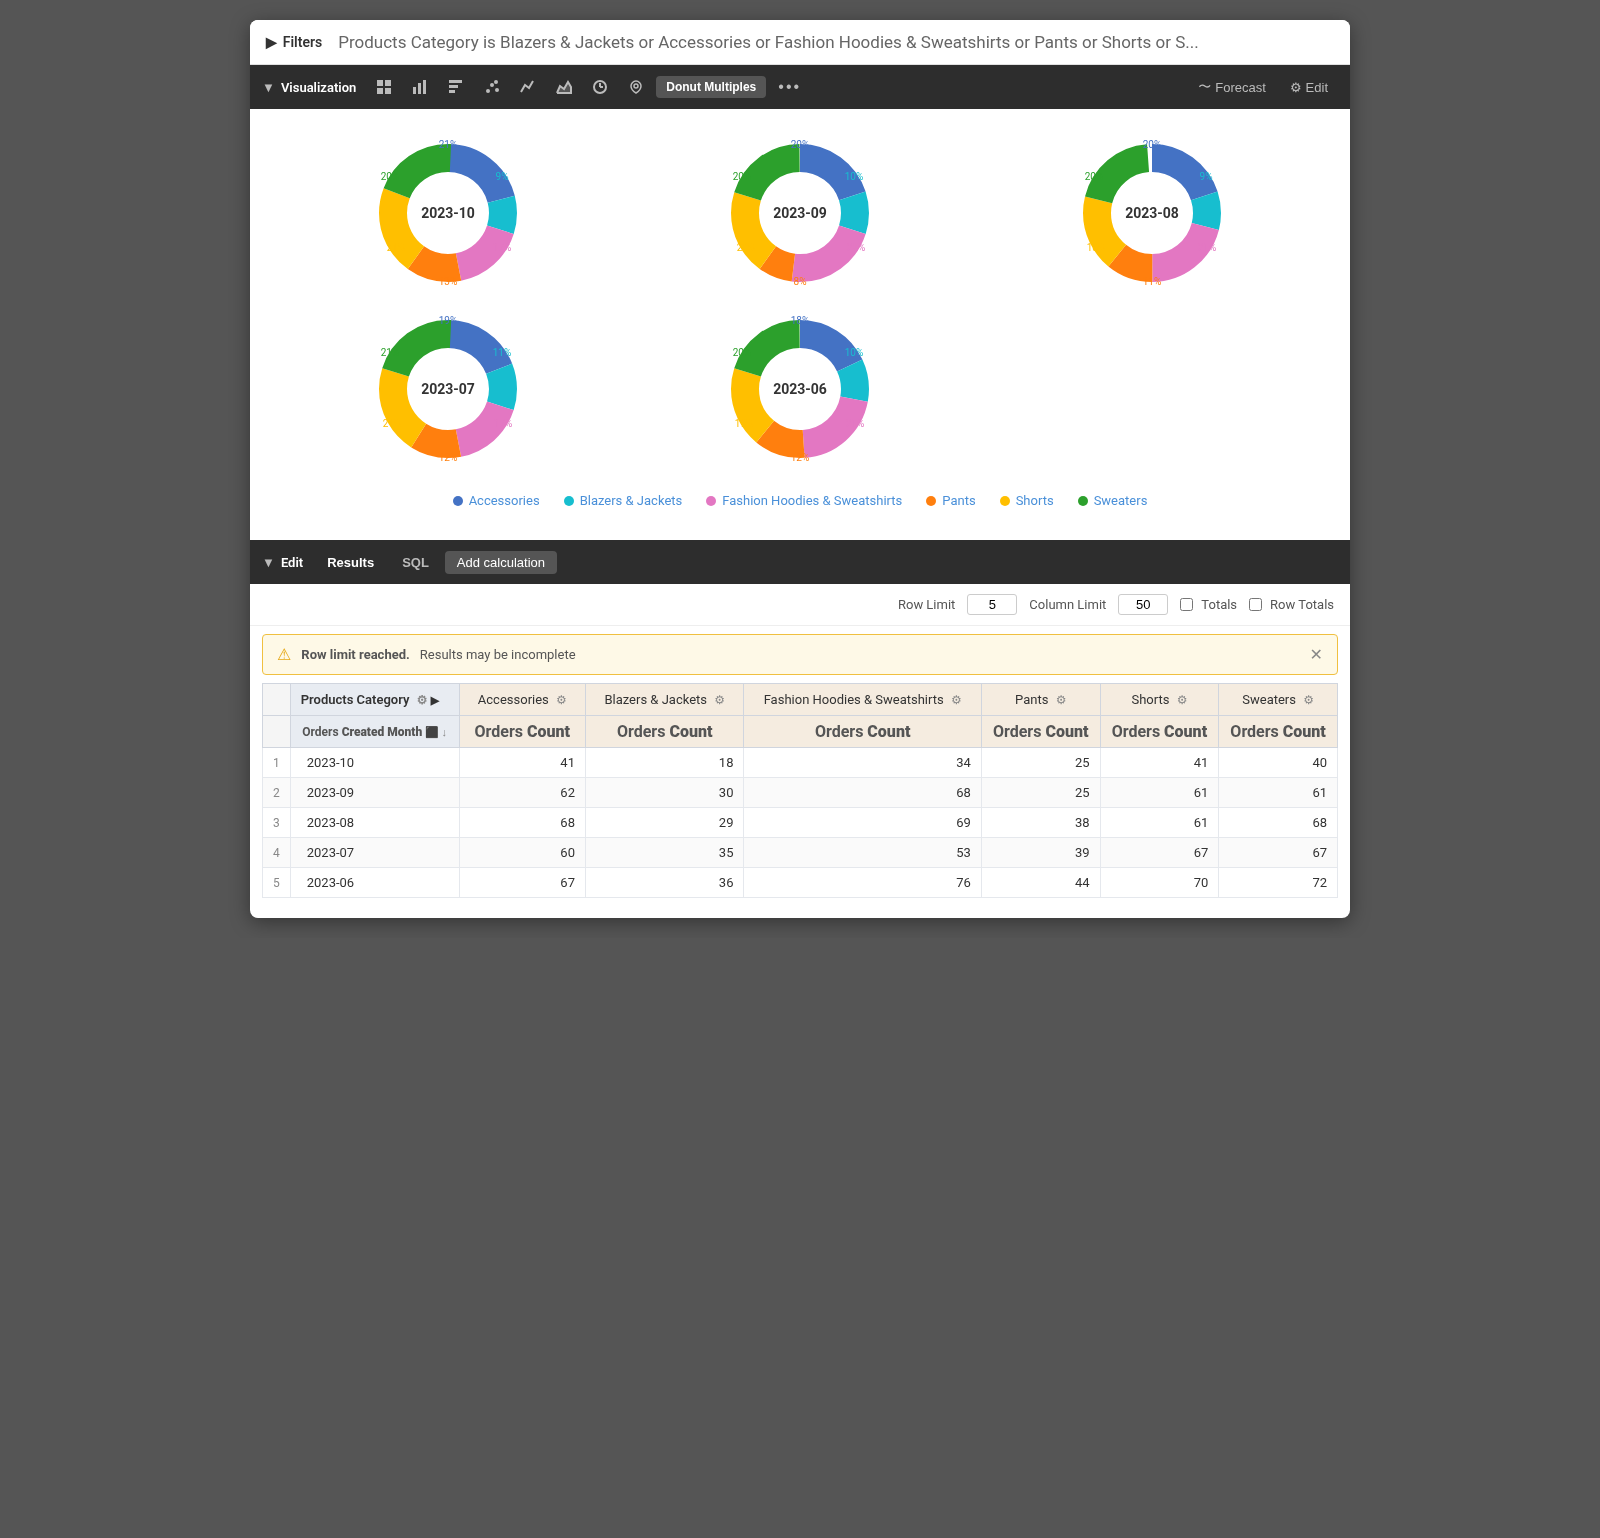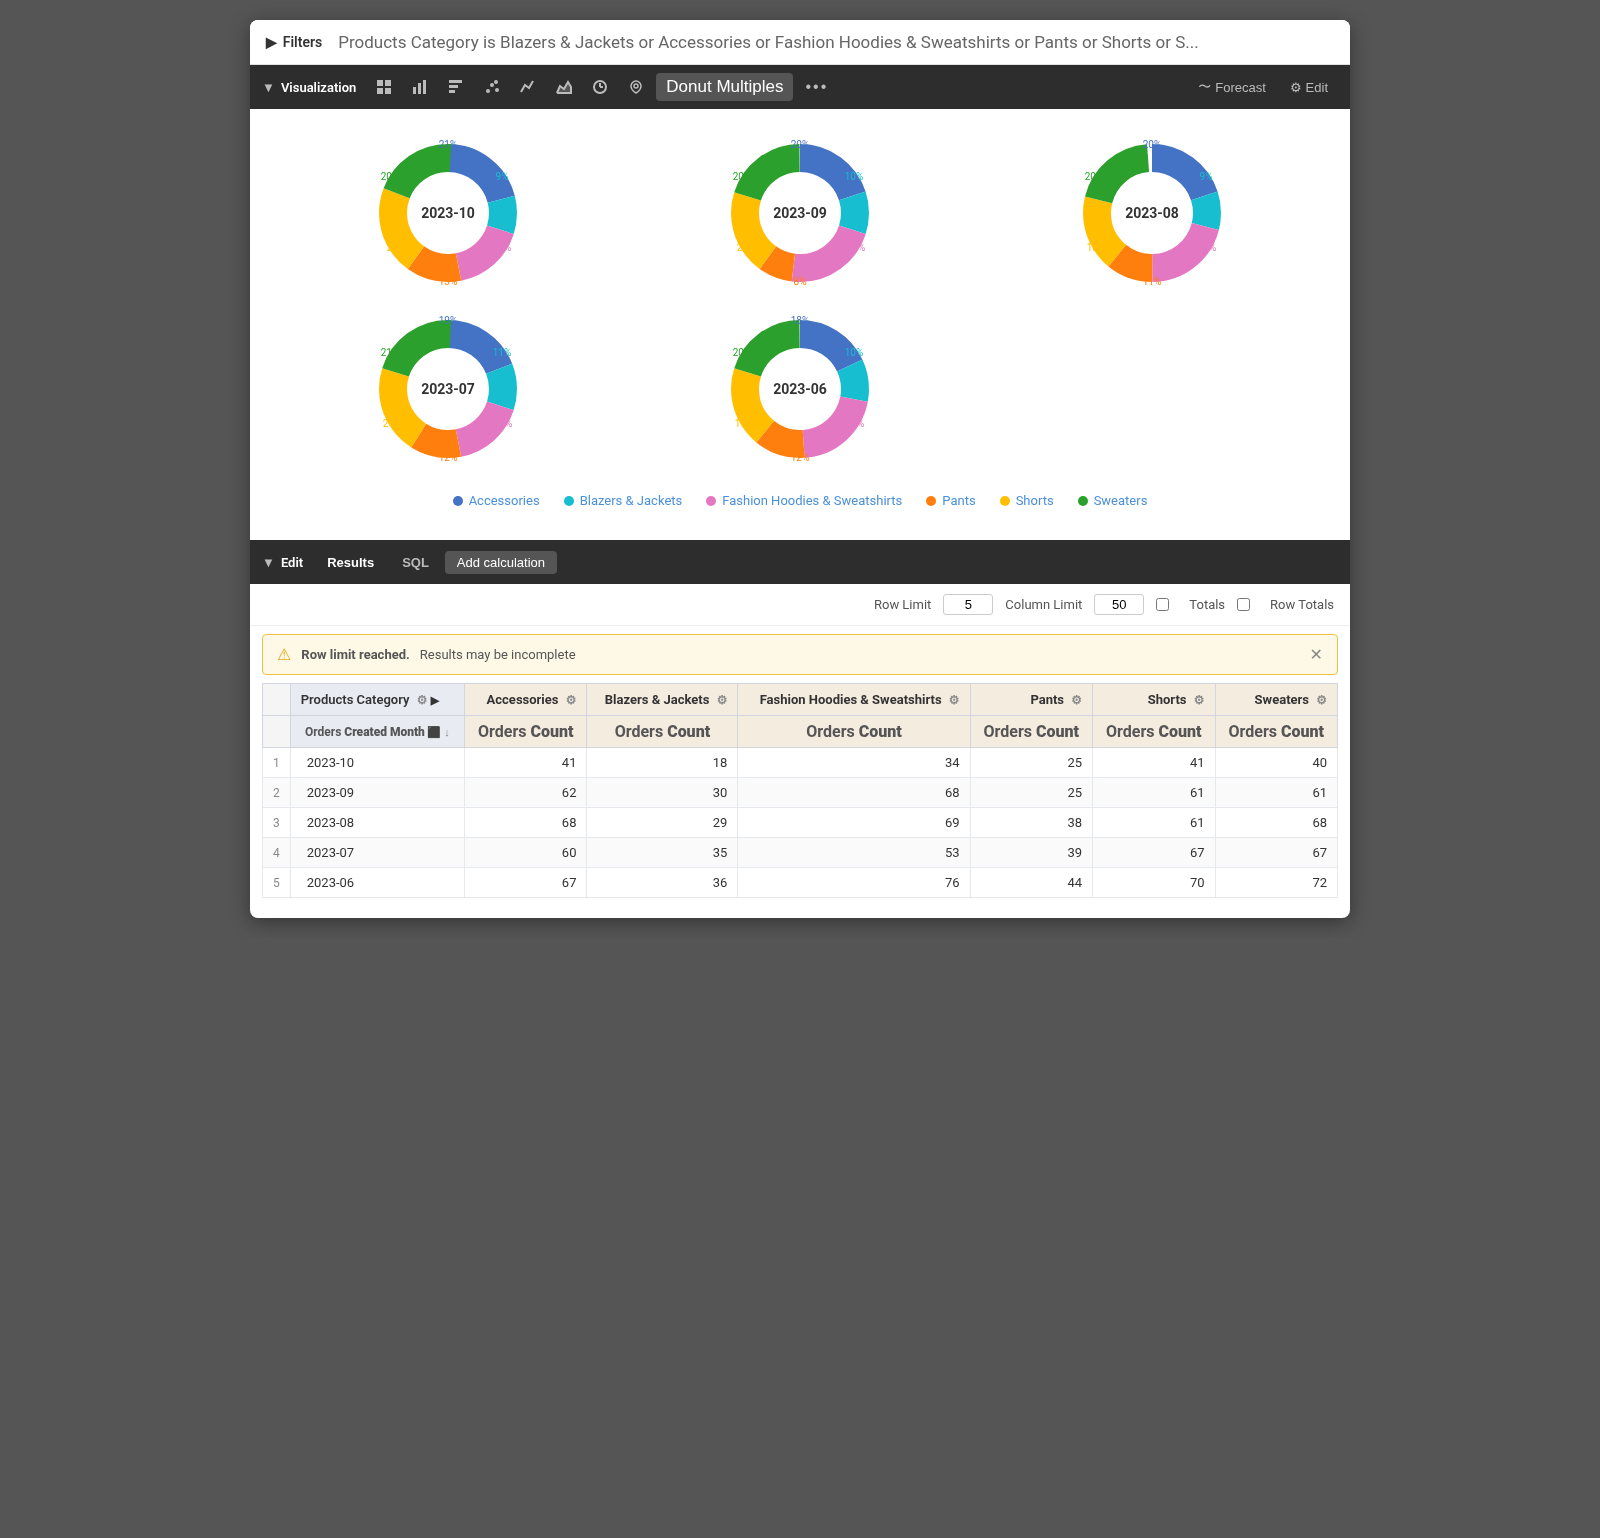--- a/index.html
+++ b/index.html
@@ -68,22 +68,22 @@
       border-radius: 4px;
       cursor: pointer;
       font-size: 15px;
       display: flex;
       align-items: center;
       justify-content: center;
     }
     .viz-btn.active {
       background: #555;
       color: #fff;
-      font-size: 17px;
-      font-weight: 400;
+      font-size: 12px;
+      font-weight: 700;
       padding: 4px 10px;
       border-radius: 4px;
     }
     .viz-spacer { flex: 1; }
     .viz-right-btns {
       display: flex;
       align-items: center;
       gap: 4px;
     }
     .viz-right-btn {
@@ -205,21 +205,21 @@
       border: 1px solid #ccc;
       border-radius: 3px;
       padding: 2px 6px;
       width: 50px;
       font-size: 13px;
       text-align: center;
     }
     .checkbox-label {
       display: flex;
       align-items: center;
-      gap: 20px;
+      gap: 8px;
       font-size: 13px;
       color: #555;
       cursor: pointer;
     }
 
     
     .warning-banner {
       display: flex;
       align-items: center;
       background: #fef9e7;
@@ -259,23 +259,23 @@
       text-align: left;
       padding: 8px 10px;
       font-weight: 600;
       color: #333;
       border: 1px solid #d0d5de;
       white-space: nowrap;
       margin-top: 46px;
     }
     .th-measure {
       background: #f5ece0;
-      text-align: right;
-      padding: 8px 10px;
-      font-weight: 700;
+      text-align: center;
+      padding: 8px 17px;
+      font-weight: 400;
       color: #333;
       border: 1px solid #d0d5de;
       white-space: nowrap;
     }
     .th-sub {
       background: #e8ecf2;
       padding: 6px 10px;
       font-size: 12px;
       color: #555;
       border: 1px solid #d0d5de;

